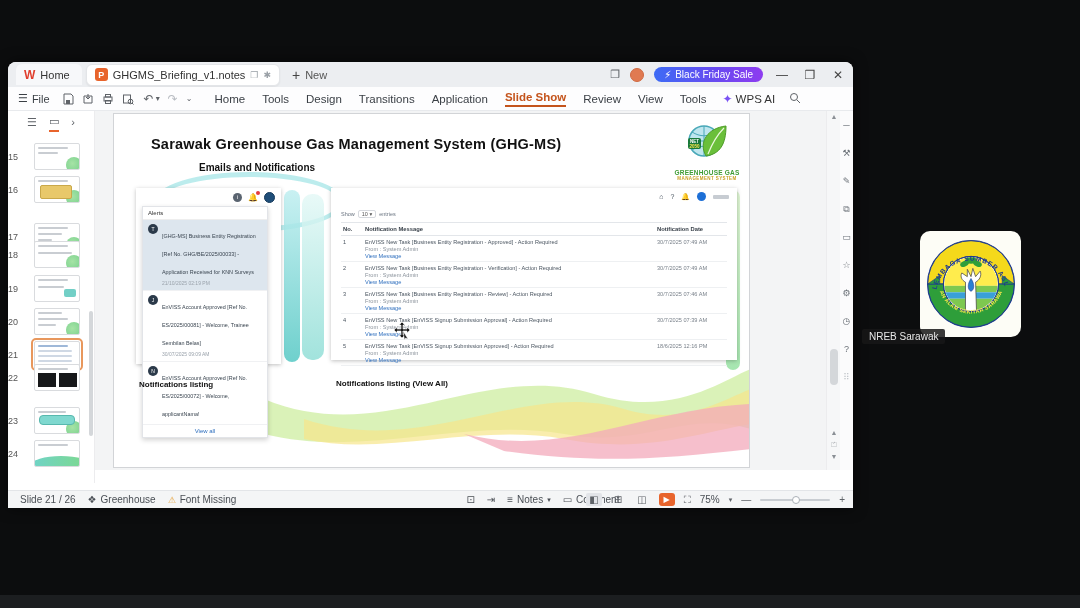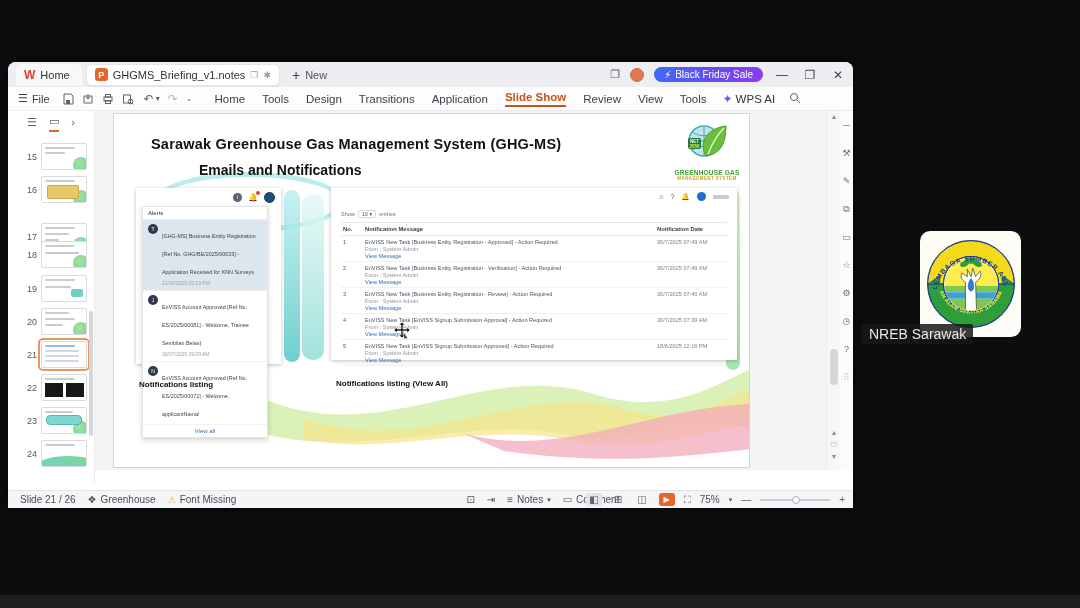--- a/index.html
+++ b/index.html
@@ -49,40 +49,40 @@
   .share-btn { display:flex; align-items:center; gap:4px; border:1px solid #d8dce1; border-radius:10px;
                padding:1px 9px; color:#3370ff; font-size:11px; background:#fff; }
   .vdiv { width:1px; height:12px; background:#e0e3e7; }
 
   
   .lpanel { position:absolute; left:0; top:49px; width:87px; height:372px; background:#fff; border-right:1px solid #ececee; }
   .lpanel-top { display:flex; align-items:center; gap:12px; justify-content:center; height:24px; color:#5f6368; font-size:11px; }
   .pt-ico { padding-bottom:2px; }
   .pt-ico.sel { border-bottom:2px solid #e8642c; }
   .thumb-row { position:absolute; left:0; width:100%; display:flex; align-items:center; }
-  .thumb-num { width:26px; text-align:right; font-size:9px; color:#555; padding-right:4px;margin-left:7px; }
+  .thumb-num { width:26px; font-size:9px; color:#555; padding-right:4px; }
   .thumb { width:46px; height:27px; background:#fff; border:1px solid #d9dbde; border-radius:2px; position:relative; overflow:hidden; }
   .thumb .tl { position:absolute; left:3px; top:3px; height:2px; background:#c9cdd2; border-radius:1px; }
   .thumb .blob { position:absolute; right:-3px; bottom:-4px; width:16px; height:16px; border-radius:50%;
                  background:radial-gradient(circle at 40% 40%, #8fdc8f, #4cc06a); opacity:.8; }
   .thumb.gold::after { content:""; position:absolute; left:5px; top:8px; width:30px; height:12px; background:#e8c86a; border:1px solid #c9a84a; border-radius:2px; }
   .thumb.dark::before { content:""; position:absolute; left:3px; top:8px; width:18px; height:14px; background:#17181a; }
   .thumb.dark::after  { content:""; position:absolute; left:24px; top:8px; width:18px; height:14px; background:#17181a; }
   .thumb.teal::after { content:""; position:absolute; left:4px; top:7px; width:34px; height:8px; background:#7fd8cf; border:1px solid #57b8ae; border-radius:4px; }
   .thumb.wave::after { content:""; position:absolute; left:-4px; bottom:-8px; width:60px; height:18px; border-radius:50%;
                        background:linear-gradient(90deg,#6fd3c8,#7ed98a); }
   .thumb-sel-wrap { outline:2px solid #e8975c; outline-offset:1px; border-radius:2px; }
   .lp-scroll { position:absolute; right:1px; top:200px; width:4px; height:125px; background:#d4d7da; border-radius:2px; }
   .add-slide { position:absolute; left:36px; bottom:-42px; font-size:16px; color:#444; }
 
   
   .canvas-area { position:absolute; left:87px; top:49px; width:731px; height:359px; background:#f3f4f5; }
   .slide { position:absolute; left:18px; top:2px; width:637px; height:355px; background:#fff; border:1px solid #d2d4d7; overflow:hidden; }
   .s-title { position:absolute; left:37px; top:22px; font-size:14.5px; font-weight:bold; color:#111; letter-spacing:.2px; }
-  .s-sub { position:absolute; left:37px; top:48px; font-size:14px; font-weight:bold; color:#111;padding-left:48px; }
+  .s-sub { position:absolute; left:37px; top:48px; font-size:10px; font-weight:bold; color:#111;padding-left:48px; }
   .cap { position:absolute; font-size:8px; font-weight:bold; color:#111;text-align:right; }
   .cap-l { left:25px; top:266px; }
   .cap-r { left:222px; top:265px; }
 
   
   .deco-ellipse { position:absolute; left:40px; top:58px; width:190px; height:60px; border-radius:50%;
                   border:5px solid rgba(106,212,214,.45); }
   .deco-bar1 { position:absolute; left:170px; top:76px; width:16px; height:172px; border-radius:8px;
                background:linear-gradient(180deg,#bfeef0,#55c8c4); opacity:.85; }
   .deco-bar2 { position:absolute; left:188px; top:80px; width:22px; height:166px; border-radius:10px;
@@ -161,21 +161,21 @@
   .play-btn { width:16px; height:13px; background:#e8642c; border-radius:3px; color:#fff; font-size:8px;
               display:flex; align-items:center; justify-content:center; }
   .zoom-line { width:70px; height:2px; background:#c9cdd2; border-radius:1px; position:relative; }
   .zoom-dot { position:absolute; left:32px; top:-3px; width:8px; height:8px; border-radius:50%; background:#fff; border:1px solid #aab0b6; }
 
   
   .tile { position:absolute; left:857px; top:225px; width:220px; height:122px; }
   .tile-logo { position:absolute; left:63px; top:6px; width:101px; height:106px; background:#fdfdf6; border-radius:10px;
                display:flex; align-items:center; justify-content:center; }
   .tile-name { position:absolute; left:5px; bottom:3px; background:rgba(24,24,24,.85); color:#e8e8e8;
-               font-size:14px; padding:2px 7px; border-radius:2px; }
+               font-size:10px; padding:2px 7px; border-radius:2px; }
 </style>
 </head>
 <body>
 
 <div class="stage">
   <div class="bottom-strip"></div>
 
   <div class="win">
 
     <div class="tabbar">
@@ -328,21 +328,21 @@
         </div>
       <div class="thumb-row" style="top:230px">
           <span class="thumb-num">21</span>
           <span class="thumb thumb-sel-wrap">
             <span class="tl" style="width:30px;background:#9fb8d8"></span>
             <span class="tl" style="top:8px;width:34px;background:#cfd8e4"></span>
             <span class="tl" style="top:13px;width:34px;background:#cfd8e4"></span>
             <span class="tl" style="top:18px;width:34px;background:#cfd8e4"></span>
           </span>
         </div>
-      <div class="thumb-row" style="top:263px">
+      <div class="thumb-row" style="top:253px">
           <span class="thumb-num">22</span>
           <span class="thumb dark">
             <span class="tl" style="width:30px"></span>
           </span>
         </div>
       <div class="thumb-row" style="top:296px">
           <span class="thumb-num">23</span>
           <span class="thumb teal">
             <span class="tl" style="width:28px"></span>
             <span class="blob"></span>

